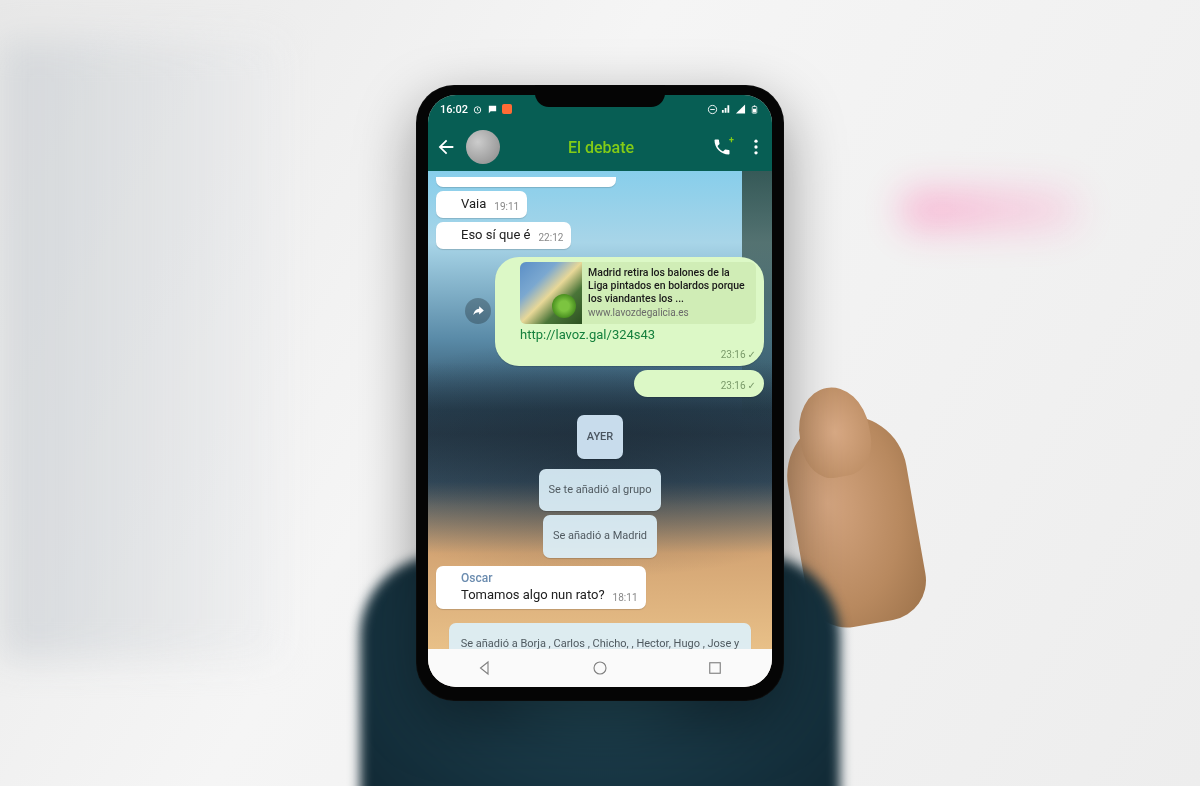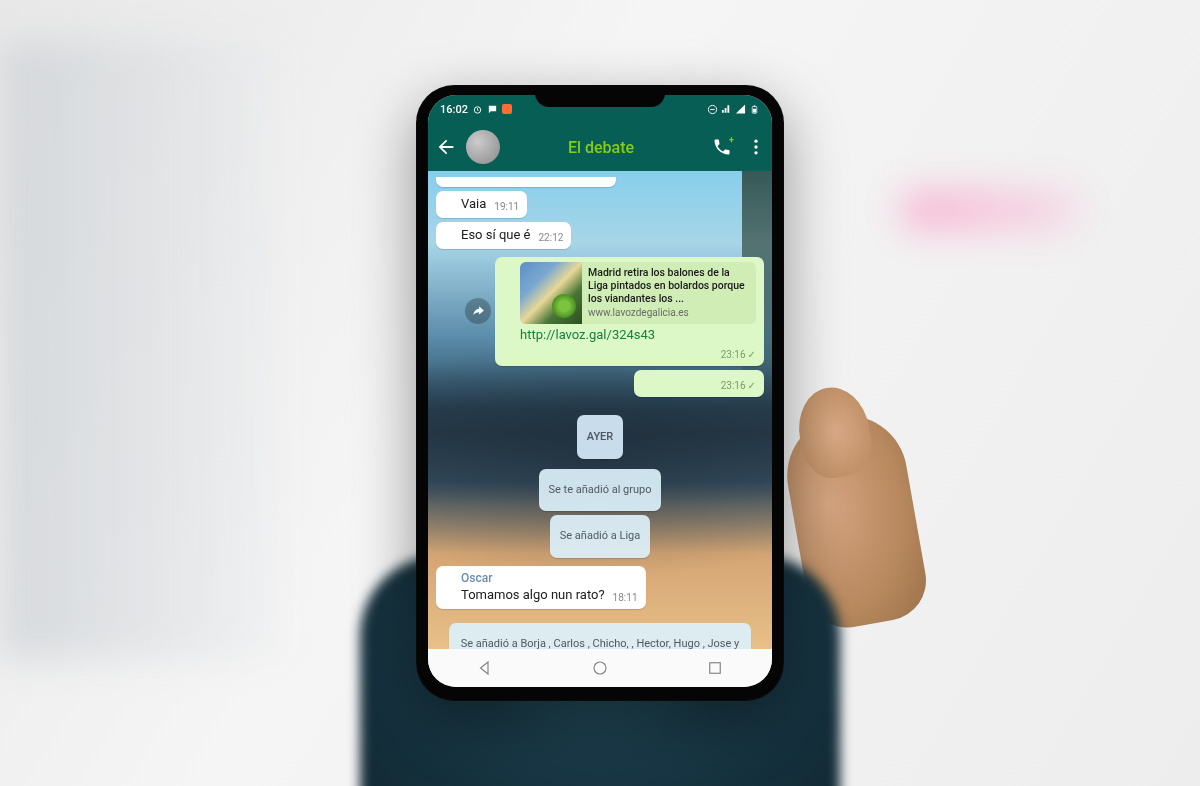--- a/index.html
+++ b/index.html
@@ -25,21 +25,21 @@
 .header-actions { display: flex; gap: 14px; align-items: center; }
 .hdr-icon { width: 20px; height: 20px; display: flex; align-items: center; justify-content: center; cursor: pointer; position: relative; }
 .chat-body { flex: 1; background: linear-gradient(180deg, #87ceeb 0%, #a8d5e8 15%, #5a8ba8 35%, #2c4a5e 50%, #3a5568 65%, #d4a574 80%, #e8c088 100%); position: relative; overflow: hidden; padding: 6px 8px; }
 .chat-body::before { content: ""; position: absolute; inset: 0; background: radial-gradient(ellipse 300px 120px at 50% 60%, rgba(20,30,40,0.4), transparent), linear-gradient(180deg, transparent 40%, rgba(30,40,50,0.5) 55%, transparent 70%); }
 .msg-row { position: relative; z-index: 2; display: flex; margin-bottom: 4px; }
 .msg-row.in { justify-content: flex-start; }
 .msg-row.out { justify-content: flex-end; }
 .msg-row.ctr { justify-content: center; }
 .bubble { max-width: 85%; padding: 5px 8px 5px 25px; border-radius: 7px; box-shadow: 0 1px 1px rgba(0,0,0,0.15); position: relative; font-size: 13px; line-height: 1.3; }
 .bubble.in { background: #fff; color: #202020; }
-.bubble.out { background: #dcf8c6; color: #202020; }
+.bubble.out { background: #dcf8c6; color: #202020; border-radius: 24px; }
 .bubble.sys { background: rgba(220,240,250,0.92); color: #505a60; font-size: 11px; padding: 14px 10px; border-radius: 7px; text-align: center; }
 .bubble.date { background: rgba(210,230,245,0.95); color: #4a5560; font-size: 11px; font-weight: 500; padding: 15px 10px; }
 .msg-text { display: inline; }
 .msg-time { font-size: 10px; color: #888; margin-left: 8px; float: right; margin-top: 4px; }
 .msg-time.out { color: #7a9a6a; }
 .tick { display: inline-block; margin-left: 2px; color: #7a9a6a; font-size: 10px; }
 .sender { font-size: 12px; font-weight: 500; color: #6b8caf; margin-bottom: 1px; }
 .link-preview { display: flex; background: #d0edb6; border-radius: 6px; overflow: hidden; margin-bottom: 3px; }
 .link-thumb { width: 62px; height: 62px; background: linear-gradient(135deg, #5b8fc7 0%, #7ba8d0 30%, #e8d898 50%, #4a7538 70%, #2c5020 100%); flex-shrink: 0; position: relative; }
 .link-thumb::after { content: ""; position: absolute; bottom: 6px; right: 6px; width: 24px; height: 24px; background: radial-gradient(circle, #7cc440 30%, #4a9020 70%); border-radius: 50%; }
@@ -186,21 +186,21 @@
 
       <div class="msg-row ctr" style="margin-top:18px;">
         <div class="bubble date">AYER</div>
       </div>
 
       <div class="msg-row ctr" style="margin-top:10px;">
         <div class="bubble sys">Se te añadió al grupo</div>
       </div>
 
       <div class="msg-row ctr">
-        <div class="bubble sys">Se añadió a Liga</div>
+        <div class="bubble sys">Se añadió a Madrid</div>
       </div>
 
       <div class="msg-row in" style="margin-top:8px;">
         <div class="bubble in" style="min-width:200px;">
           <div class="sender">Oscar</div>
           <span class="msg-text">Tomamos algo nun rato?</span>
           <span class="msg-time">18:11</span>
         </div>
       </div>
 

